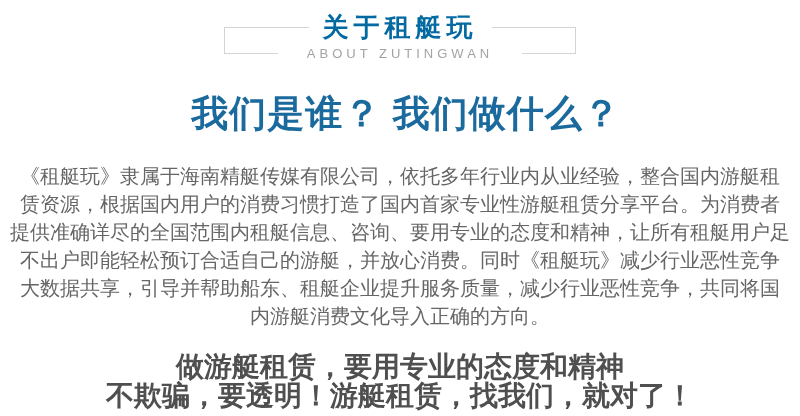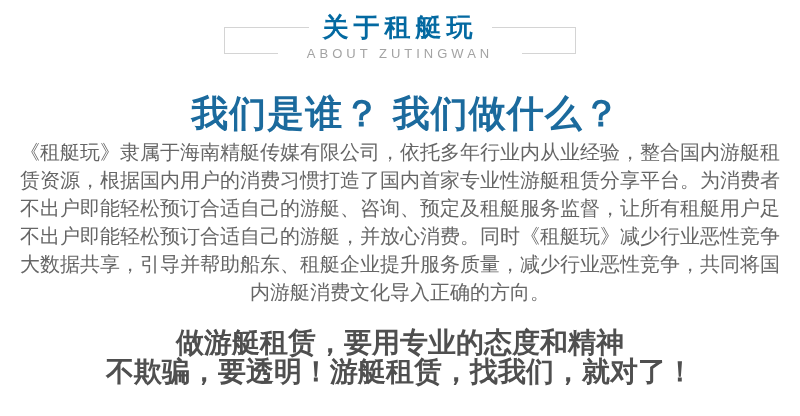--- a/index.html
+++ b/index.html
@@ -67,21 +67,21 @@
     line-height: 48px;
     font-weight: bold;
     color: #1b6a9d;
     letter-spacing: 1px;
     white-space: nowrap;
     margin-left: 12px;
   }
 
   
   .body-paragraph {
-    margin-top: 0;
+    margin-top: 24px;
     color: #666666;
     font-size: 20px;
     line-height: 28px;
   }
   .body-line {
     text-align: center;
     white-space: nowrap;
   }
 
   
@@ -115,21 +115,21 @@
       <div class="header-subtitle">ABOUT ZUTINGWAN</div>
       <div class="h-line"></div>
     </div>
   </div>
 
   <div class="main-heading">我们是谁？ 我们做什么？</div>
 
   <div class="body-paragraph">
     <div class="body-line">《租艇玩》隶属于海南精艇传媒有限公司，依托多年行业内从业经验，整合国内游艇租</div>
     <div class="body-line">赁资源，根据国内用户的消费习惯打造了国内首家专业性游艇租赁分享平台。为消费者</div>
-    <div class="body-line">不出户即能轻松预订合适自己的游艇、咨询、预定及租艇服务监督，让所有租艇用户足</div>
+    <div class="body-line">提供准确详尽的全国范围内租艇信息、咨询、要用专业的态度和精神，让所有租艇用户足</div>
     <div class="body-line">不出户即能轻松预订合适自己的游艇，并放心消费。同时《租艇玩》减少行业恶性竞争</div>
     <div class="body-line">大数据共享，引导并帮助船东、租艇企业提升服务质量，减少行业恶性竞争，共同将国</div>
     <div class="body-line">内游艇消费文化导入正确的方向。</div>
   </div>
 
   <div class="slogan">
     <div class="slogan-line">做游艇租赁，要用专业的态度和精神</div>
     <div class="slogan-line">不欺骗，要透明！游艇租赁，找我们，就对了！</div>
   </div>
 

